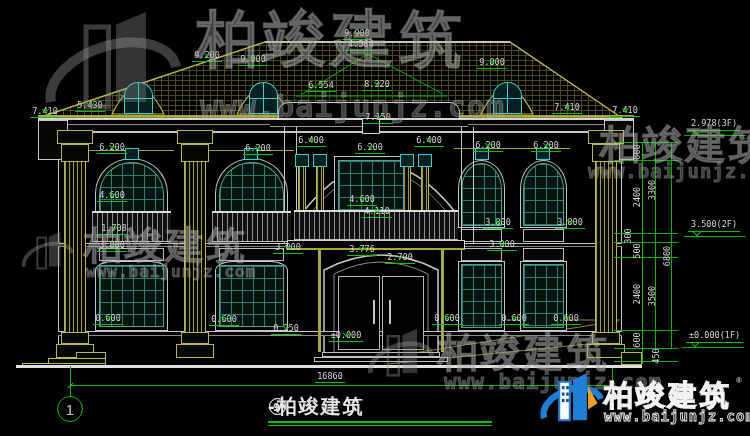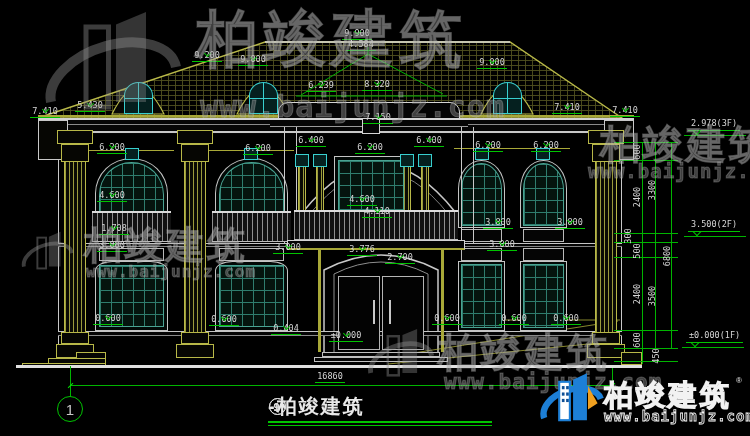--- a/index.html
+++ b/index.html
@@ -314,21 +314,21 @@
       </div>
       <div class="dim" style="left: 253px; top: 55px;">
         <span class="txt">9.000</span>
         <span class="v"></span>
       </div>
       <div class="dim" style="left: 492px; top: 58px;">
         <span class="txt">9.000</span>
         <span class="v"></span>
       </div>
       <div class="dim" style="left: 321px; top: 81px;">
-        <span class="txt">6.239</span>
+        <span class="txt">6.554</span>
         <span class="v"></span>
       </div>
       <div class="dim" style="left: 377px; top: 80px;">
         <span class="txt">8.320</span>
         <span class="v"></span>
       </div>
       <div class="dim" style="left: 378px; top: 113px;">
         <span class="txt">7.150</span>
         <span class="v"></span>
       </div>
@@ -422,21 +422,21 @@
       </div>
       <div class="dim" style="left: 108px; top: 314px;">
         <span class="txt">0.600</span>
         <span class="v"></span>
       </div>
       <div class="dim" style="left: 224px; top: 315px;">
         <span class="txt">0.600</span>
         <span class="v"></span>
       </div>
       <div class="dim" style="left: 286px; top: 324px;">
-        <span class="txt">0.404</span>
+        <span class="txt">0.250</span>
         <span class="v"></span>
       </div>
       <div class="dim" style="left: 346px; top: 331px;">
         <span class="txt">±0.000</span>
         <span class="v"></span>
       </div>
       <div class="dim" style="left: 447px; top: 314px;">
         <span class="txt">0.600</span>
         <span class="v"></span>
       </div>

